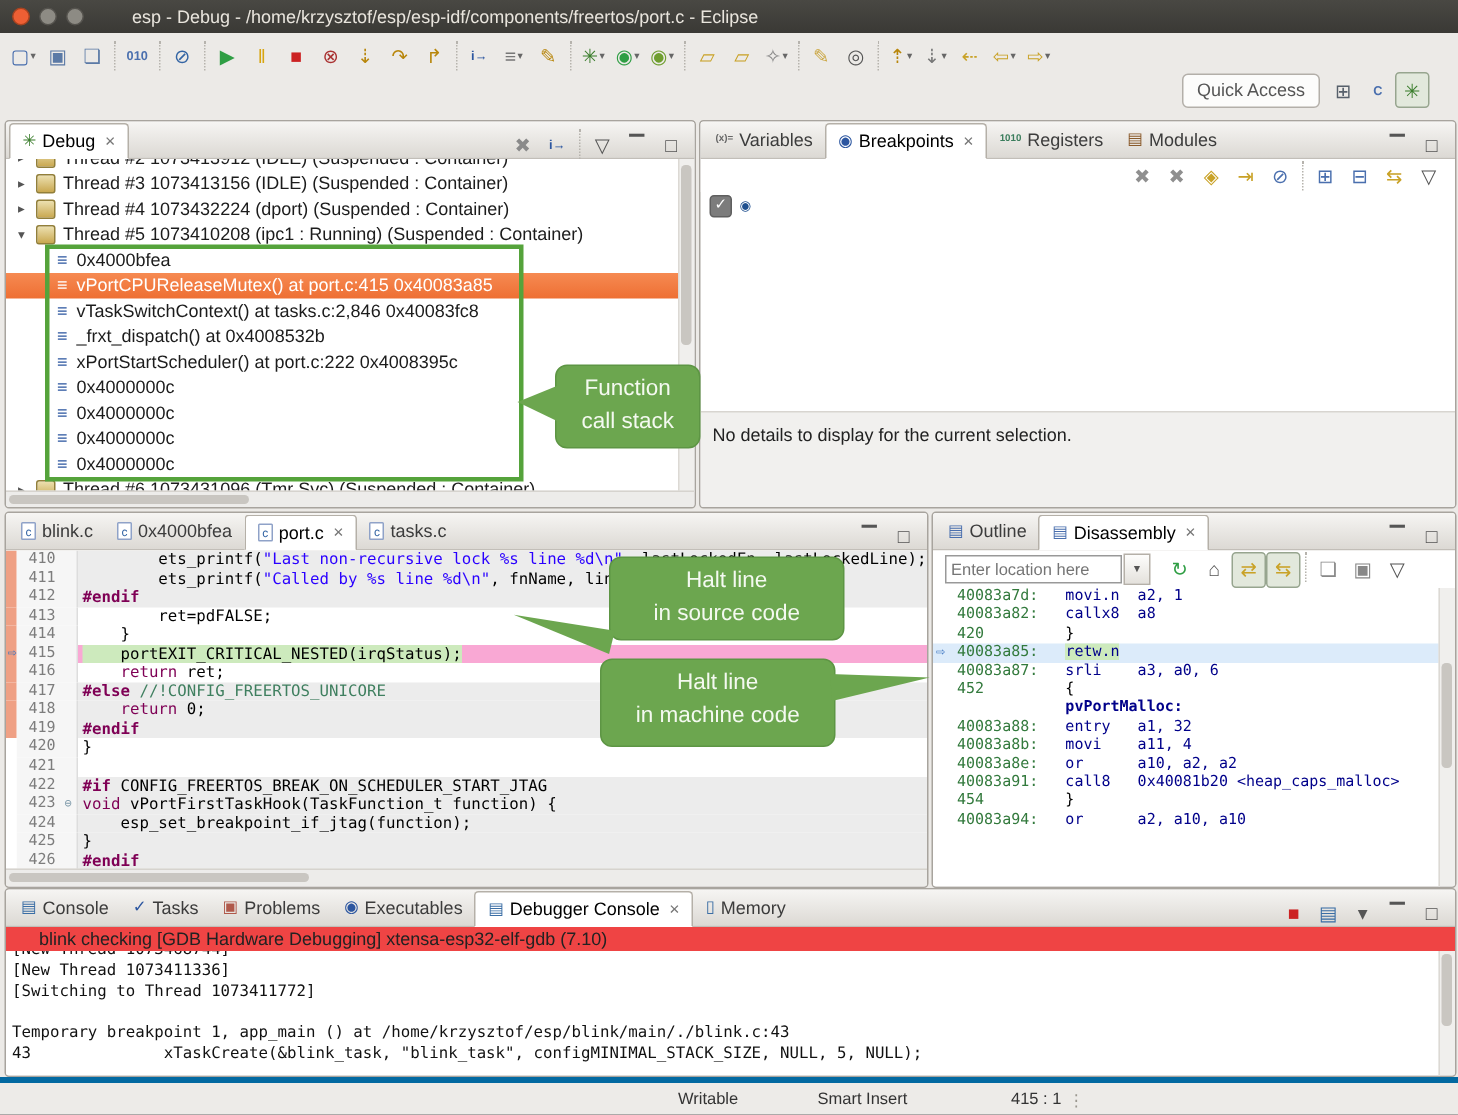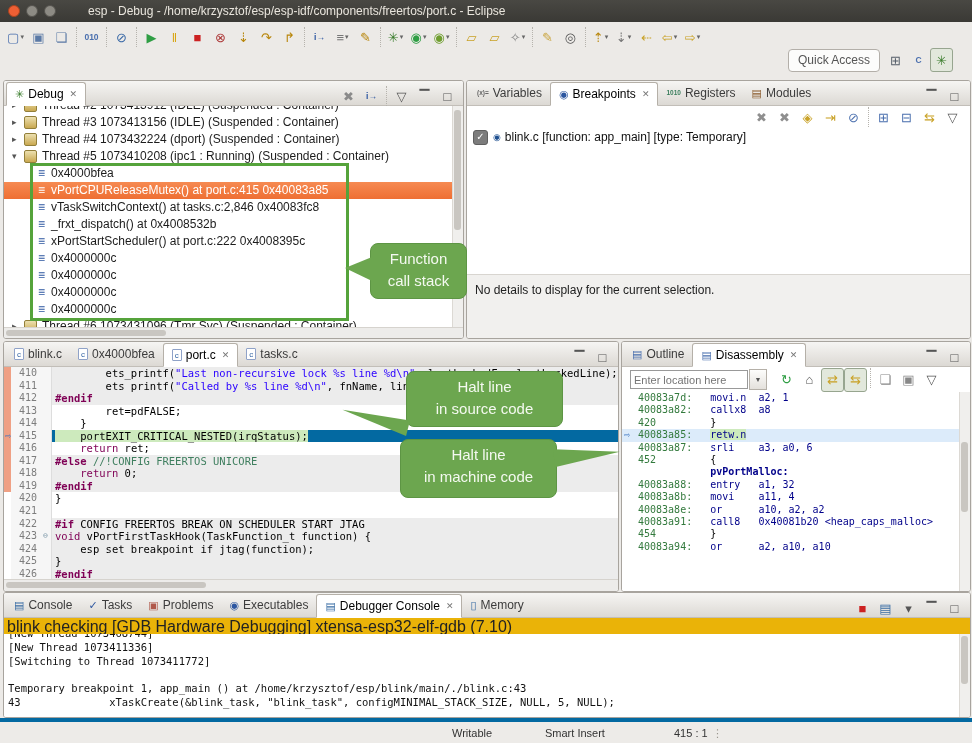--- a/index.html
+++ b/index.html
@@ -69,40 +69,40 @@
   
   .edlines{position:absolute;top:25px;left:0;right:0;bottom:11px;overflow:hidden;background:#fff;}
   .edrow{display:flex;height:12.55px;line-height:12.6px;font-family:"DejaVu Sans Mono",monospace;font-size:10.5px;}
   .chbar{width:7px;background:#fff;position:relative;flex:none;}
   .edrow.changed .chbar{background:#efa084;}
   .iparrow{position:absolute;left:1px;top:0;color:#3b74c0;font-size:10px;z-index:3;}
   .lnum{width:26px;flex:none;text-align:right;padding-right:3px;color:#7d7d7d;background:#f6f6f6;font-size:10px;}
   .foldc{width:11px;flex:none;background:#f6f6f6;border-right:1px solid #ddd;color:#7f9aaa;font-size:8px;text-align:center;}
   .code{flex:1;white-space:pre;padding-left:3px;}
   .edrow.inactive .code{background:#ececec;}
-  .edrow.haltrow .code{background:#0369a1;}
+  .edrow.haltrow .code{background:#f9a8d4;}
   .hlwrap{background:#cdeabd;}
   .p{color:#000;} .k{color:#7f0055;font-weight:normal;} .s{color:#2a00ff;}
   .cm{color:#3f7f5f;} .d{color:#7f0055;font-weight:bold;}
   
   .loc-row{position:absolute;top:25px;left:0;right:0;height:25px;display:flex;align-items:center;
     padding-left:8px;background:#fff;}
   .loc-input{width:110px;height:17px;font-size:11px;border:1px solid #999;padding:0 3px;color:#333;
     font-family:"Liberation Sans",sans-serif;}
   .loc-dd{width:16px;height:19px;border:1px solid #b5b0a8;background:linear-gradient(#fdfdfc,#e4e1dc);
     font-size:7px;color:#555;display:inline-flex;align-items:center;justify-content:center;margin-left:1px;}
   .dasrows{position:absolute;top:50px;left:0;right:10px;bottom:0;overflow:hidden;background:#fff;}
   .dasrow{position:relative;white-space:pre;padding-left:16px;height:12.4px;line-height:12.4px;
     font-family:"DejaVu Sans Mono",monospace;font-size:10px;}
   .dasrow.halt{background:#dcebfa;}
   .das-arrow{position:absolute;left:2px;top:0;color:#3b74c0;font-size:10px;}
   .addr{color:#337a3d;} .asm{color:#00008a;} .ln{color:#337a3d;} .src{color:#000;}
   .label{color:#00008a;font-weight:bold;} .hl{background:#cdeabd;}
   
-  .con-header{height:17px;line-height:17px;font-size:16px;padding-left:3px;color:#222;background:#eab308;}
+  .con-header{height:17px;line-height:17px;font-size:12px;padding-left:22px;color:#222;background:#ef4444;}
   .con-text{position:absolute;top:41px;left:0;right:10px;bottom:0;overflow:hidden;background:#fff;}
   .con-inner{margin-top:-7px;padding-left:4px;font-family:"DejaVu Sans Mono",monospace;font-size:10.5px;
     line-height:13.8px;white-space:pre;color:#111;}
   
   #statusbar{position:absolute;left:0;top:718px;width:972px;height:25px;background:#edebe8;
     border-top:4px solid #0369a1;font-size:11px;color:#333;}
   #statusbar span{position:absolute;top:5px;}
   
   .stack-box{position:absolute;left:30px;top:163px;width:313px;height:152px;border:3px solid #55a33b;
     z-index:40;pointer-events:none;}
@@ -400,21 +400,20 @@
         <span class="tbtn">
           <span class="glyph" style="color: rgb(201, 162, 39);">⇆</span>
         </span>
         <span class="tbtn">
           <span class="glyph" style="color: rgb(85, 85, 85);">▽</span>
         </span>
       </div>
     <div class="bp-row">
       <span class="bp-check">✓</span>
       <span class="bp-dot">◉</span>
-      <span>blink.c [function: app_main] [type: Temporary]</span>
     </div>
     <div class="bp-details">No details to display for the current selection.</div>
   </div>
 
   <div class="panel" id="editor-panel">
     <div class="tabbar">
       <div style="display:flex">
           <div class="tab">
             <span class="ficon">c</span>
             <span class="tlabel">blink.c</span>

